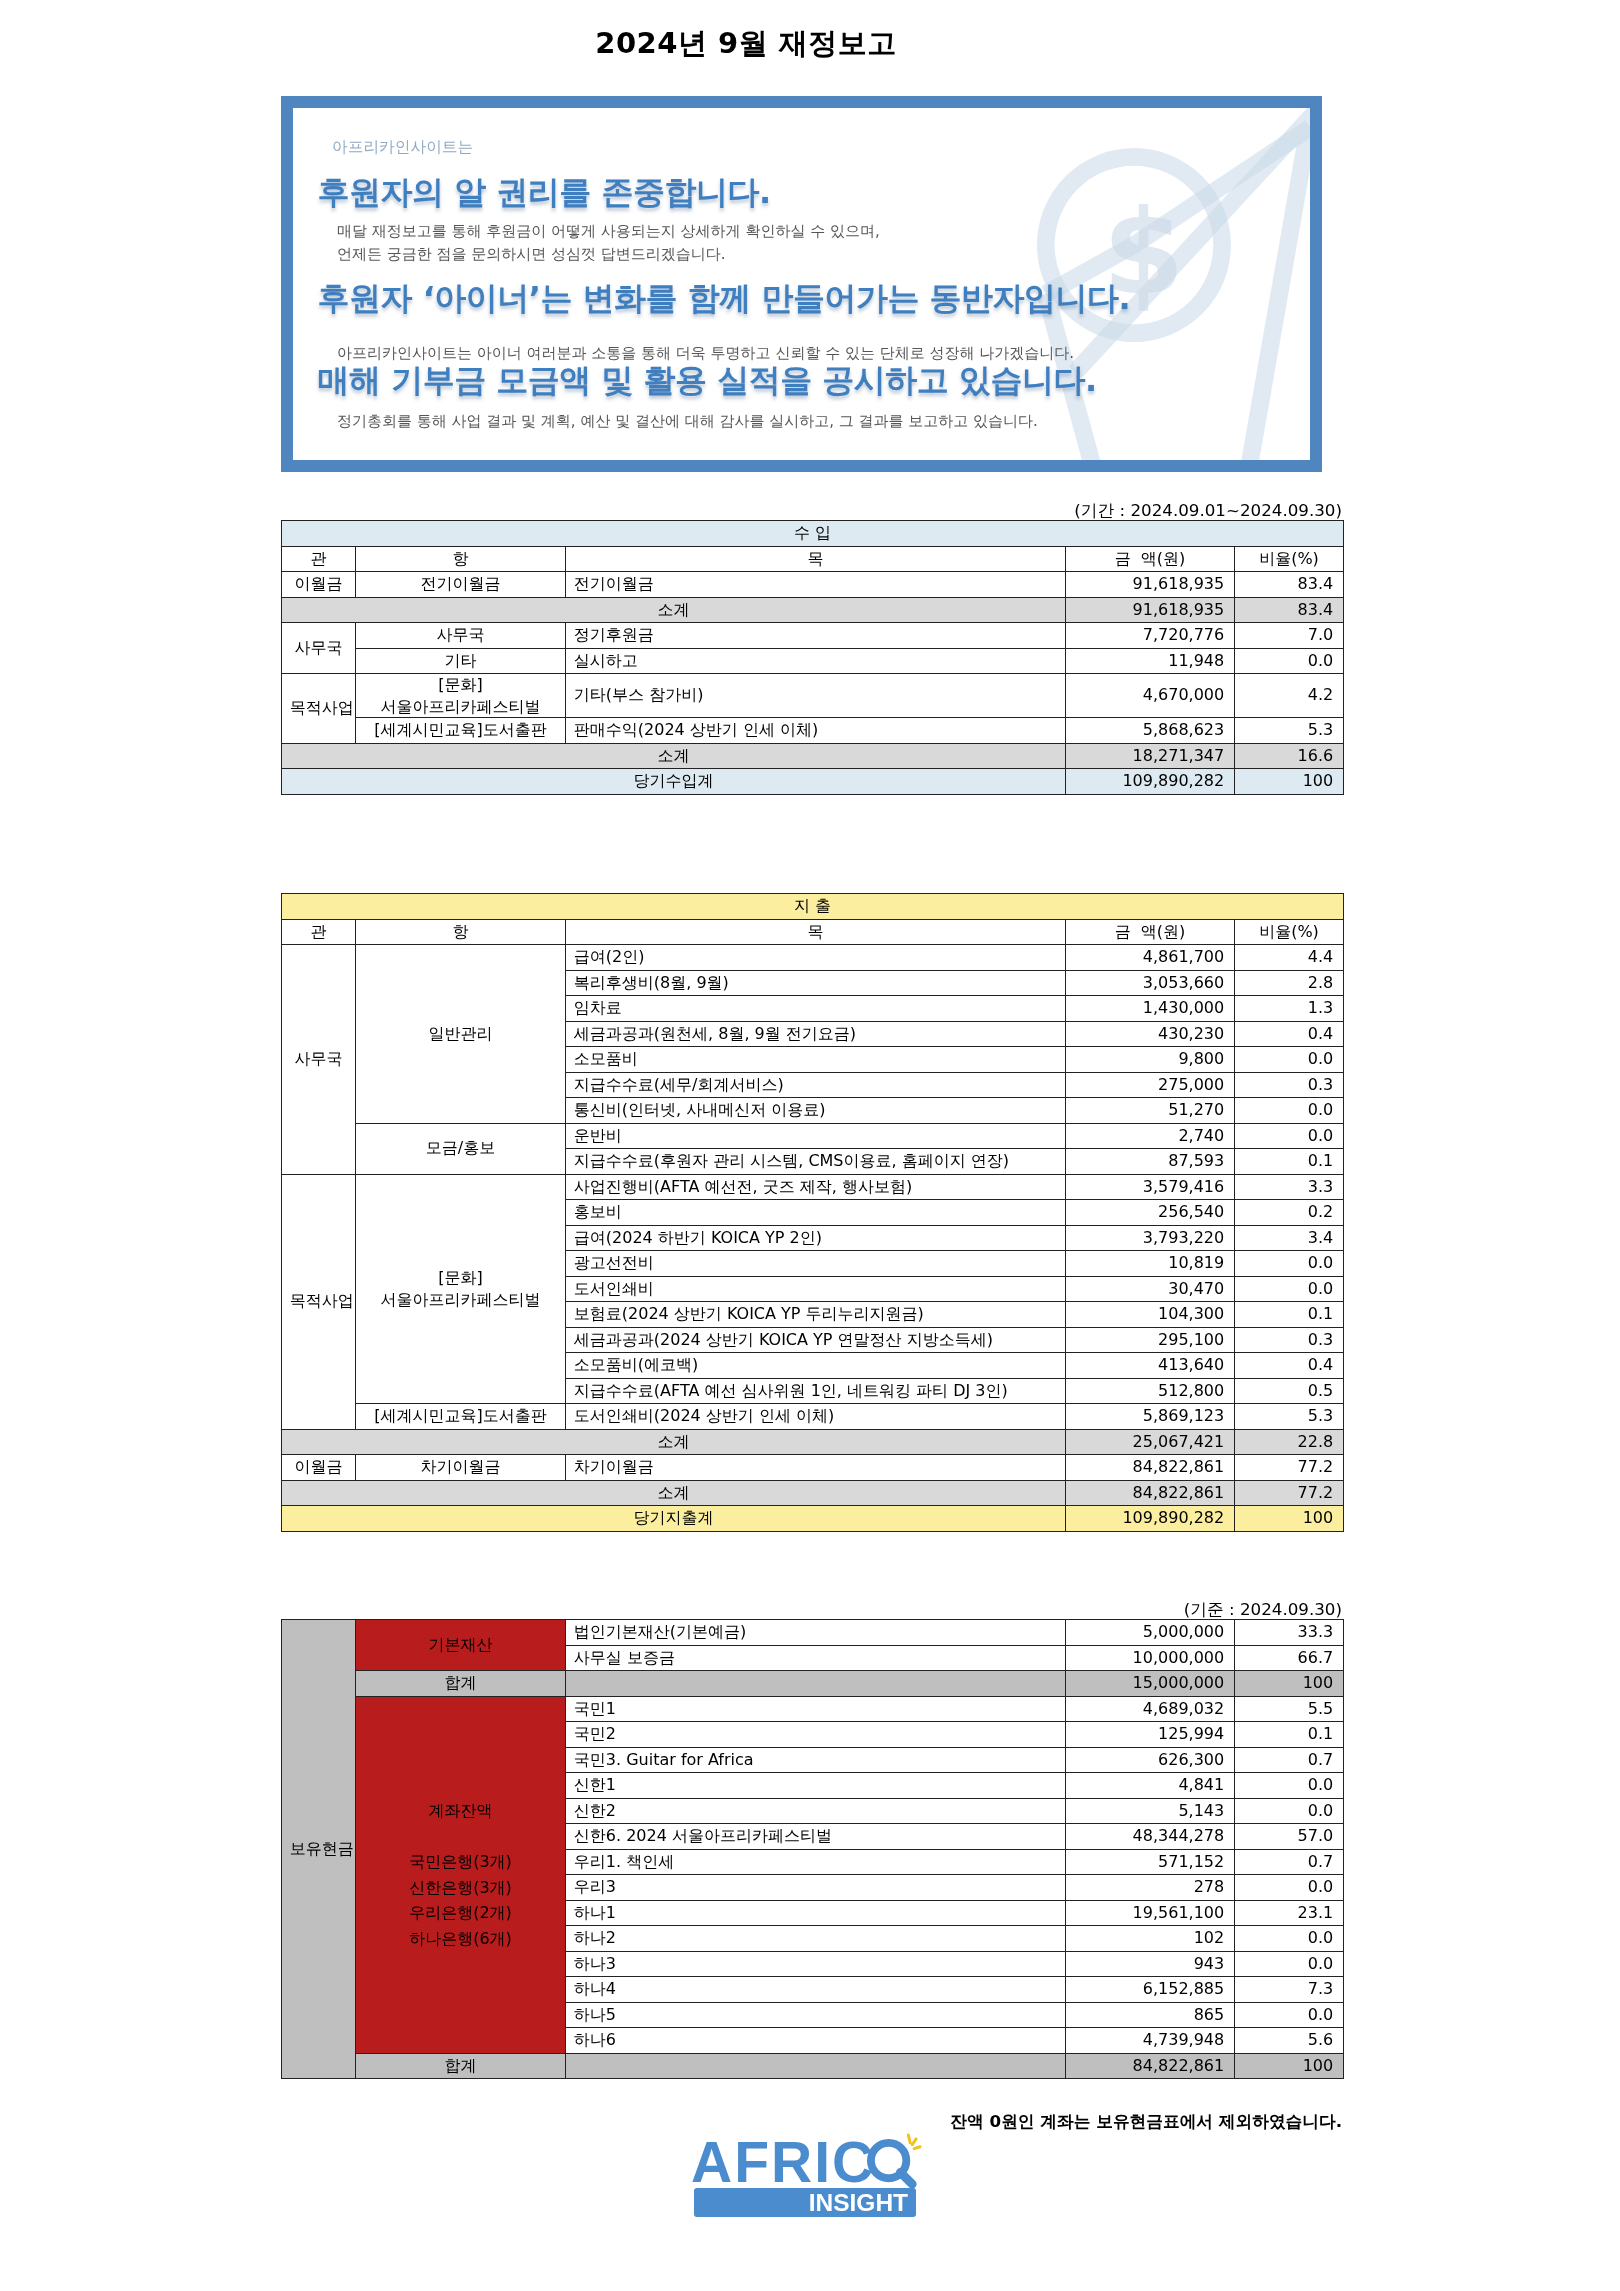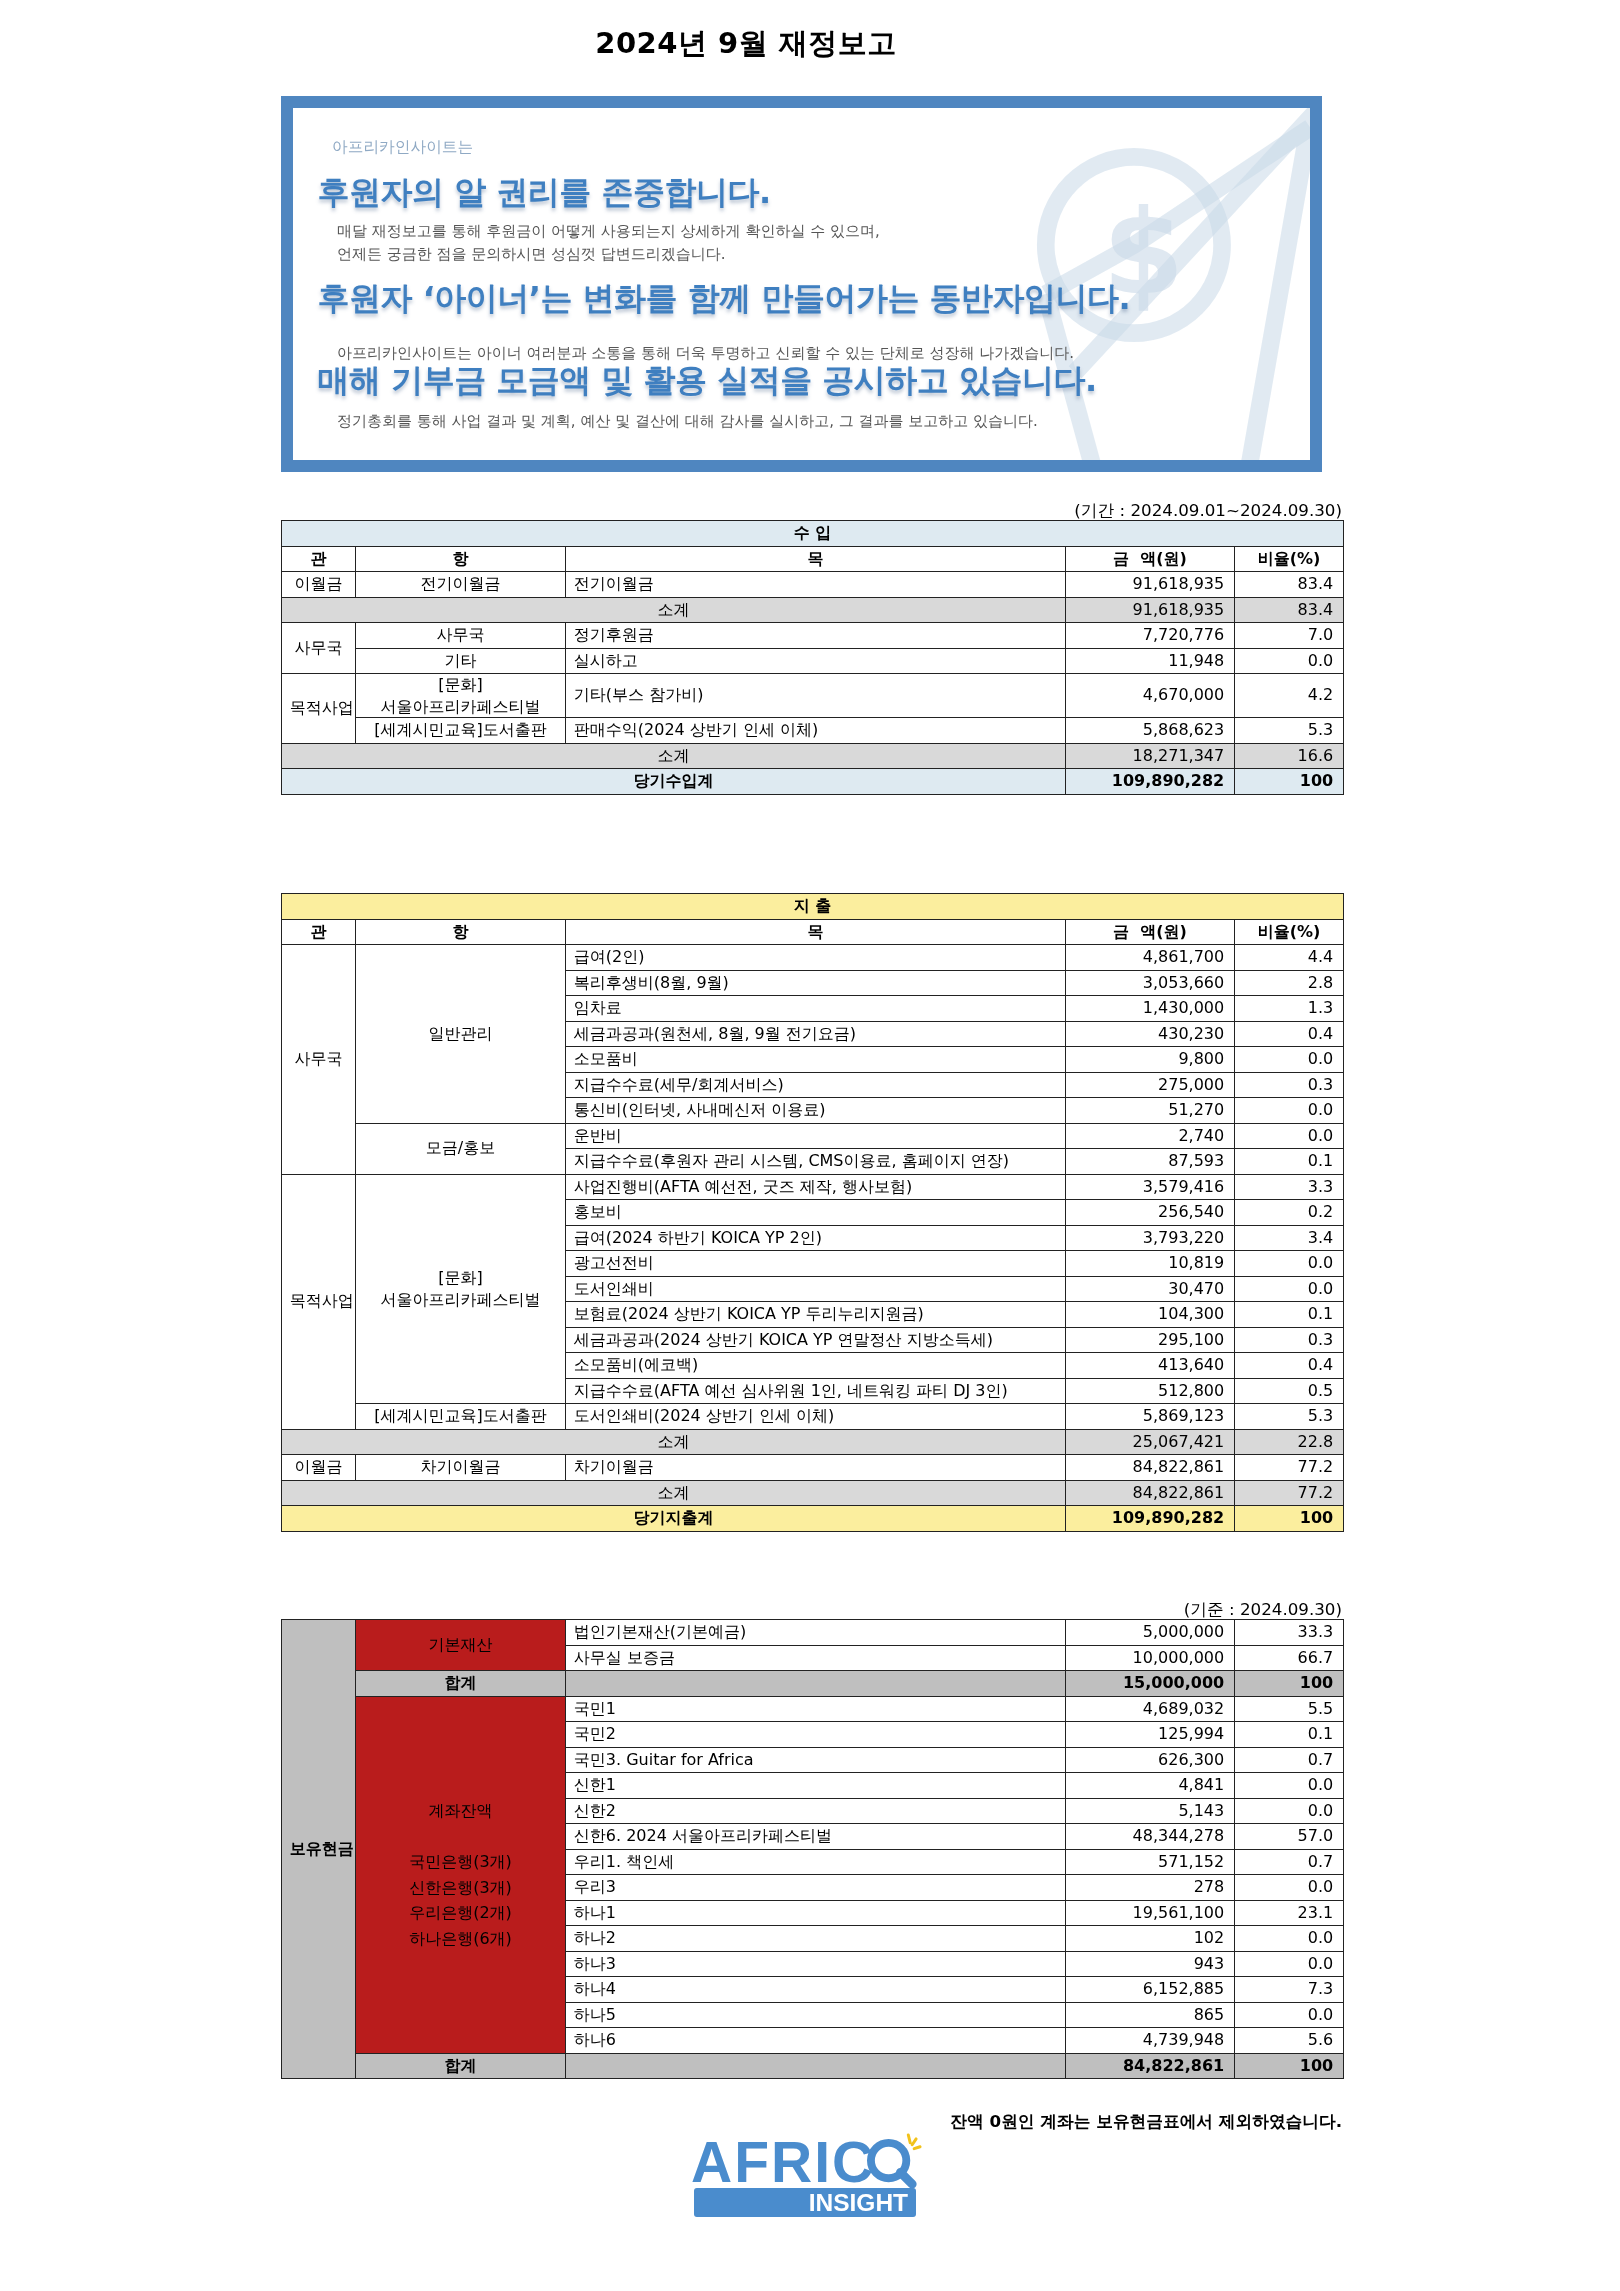--- a/index.html
+++ b/index.html
@@ -9,21 +9,21 @@
   .banner svg.deco { position:absolute; right:-9.8px; top:-9.8px; }
   .banner .intro { position:absolute; left:39px; top:29px; font-size:15.7px; color:#8fa9c4; }
   .banner .h { position:absolute; left:24.5px; font-size:32px; font-weight:bold; color:#3f7fc0; text-shadow:0 2.9px 3.9px rgba(60,90,130,0.35); letter-spacing:-0.5px; white-space:nowrap; }
   .banner .s { position:absolute; left:44px; font-size:15px; color:#555; white-space:nowrap; }
   .period { position:absolute; right:278px; font-size:16.7px; }
   table.ft { position:absolute; left:281px; width:1061px; border-collapse:collapse; table-layout:fixed; font-size:16px; }
   table.ft td { border:1.5px solid #222; padding:0 7.8px; height:24.5px; line-height:24.5px; white-space:nowrap; overflow:hidden; }
   table.ft td.c { text-align:center; }
   table.ft td.r { text-align:right; padding-right:9.8px; }
   table.ft td.l { text-align:left; }
-  table.ft td.b { font-weight:bold; }
+  table.ft td.b { font-weight:normal; }
   .band-blue { background:#deeaf1; }
   .band-yellow { background:#fbee9e; }
   .sub { background:#d9d9d9; }
   .dark { background:#bfbfbf; }
   .light { background:#b91c1c; }
   .tall td { height:51px; }
   .multi { line-height:21.6px !important; white-space:normal !important; }
   .note { position:absolute; right:278px; top:2110px; font-size:16.7px; font-weight:bold; }
   .logo { position:absolute; left:691px; top:2129px; width:235px; height:98px; }
   .logo .word { position:absolute; left:0; top:0; font-size:57px; font-weight:bold; color:#4a8ccd; letter-spacing:2px; font-family:"Liberation Sans","DejaVu Sans",sans-serif; }

